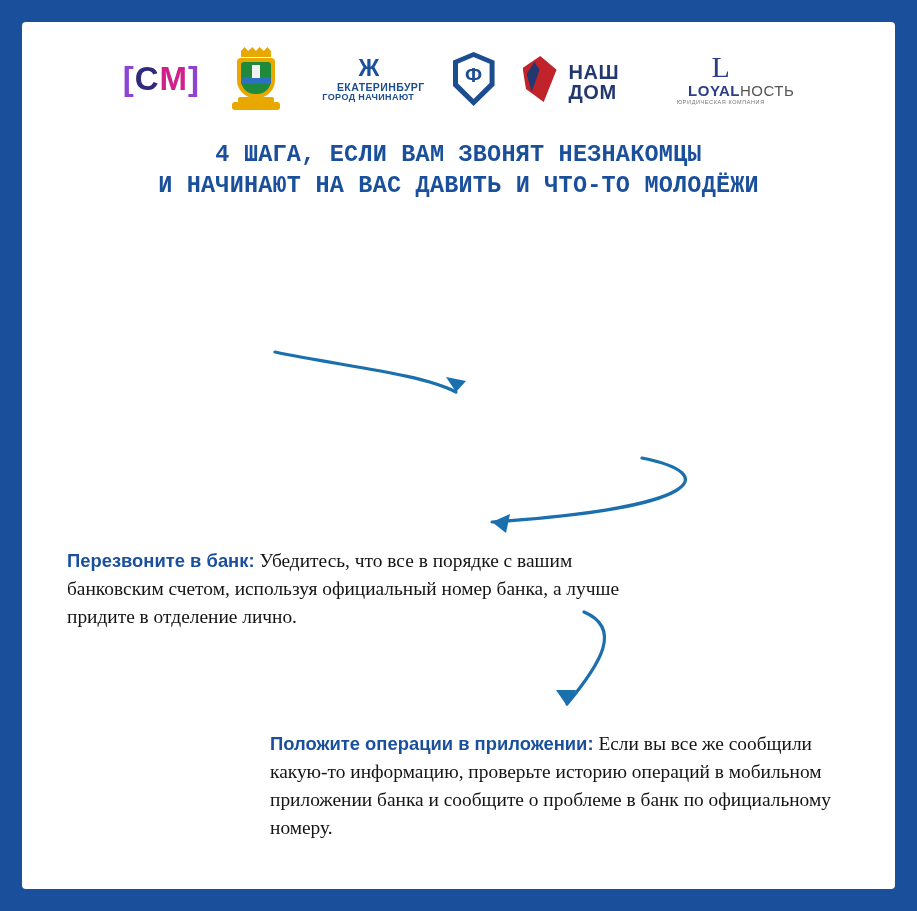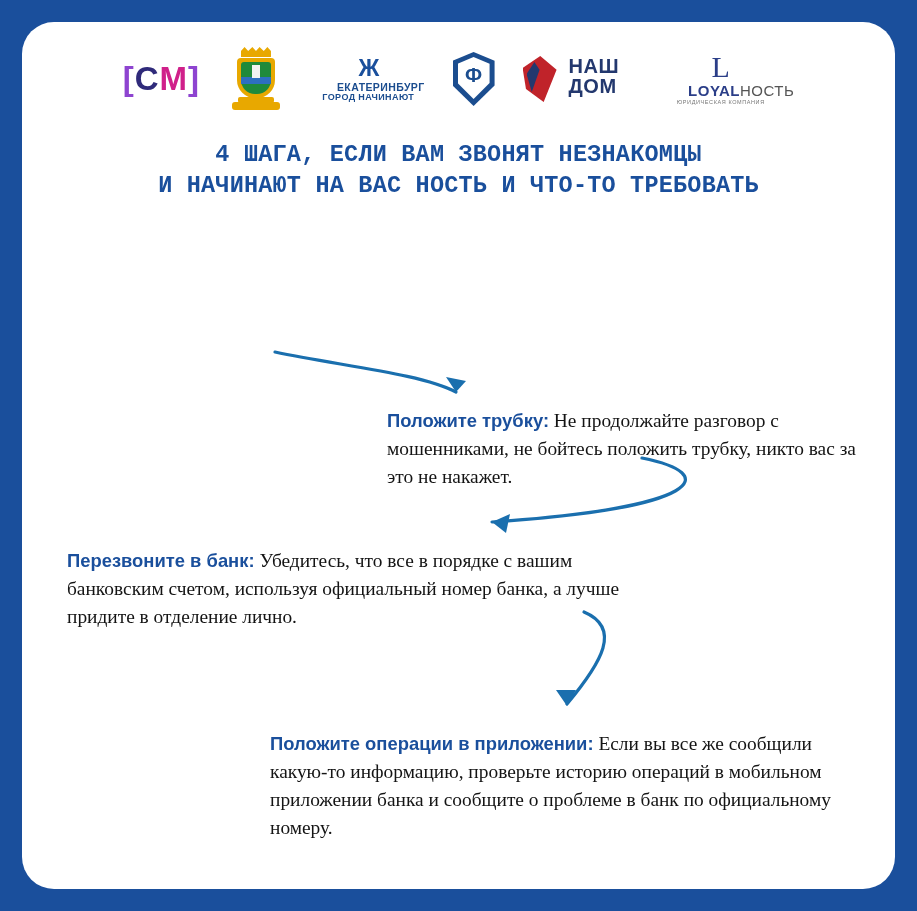--- a/index.html
+++ b/index.html
@@ -10,21 +10,21 @@
   }
   body {
     background: #1a4f9c;
     overflow: hidden;
   }
   .poster {
     position: absolute;
     left: 22px; top: 22px;
     width: 873px; height: 867px;
     background: #ffffff;
-    border-radius: 32px;
+    border-radius: 4px;
   }
 
   
   .logo-strip {
     position: absolute;
     left: 0; top: 18px;
     width: 100%;
     height: 78px;
     display: flex;
     align-items: center;
@@ -105,21 +105,21 @@
     background: #ffffff;
     clip-path: polygon(50% 0,100% 16%,100% 62%,50% 100%,0 62%,0 16%);
   }
   .badge-shield .glyph {
     position: absolute; left: 0; right: 0; top: 12px;
     text-align: center;
     font-size: 20px; font-weight: bold; color: #1b4d8f;
   }
 
   
-  .logo-nd { display: flex; align-items: flex-start; gap: 12px; }
+  .logo-nd { display: flex; align-items: flex-end; gap: 12px; }
   .logo-nd .gem {
     width: 34px; height: 46px;
     background: #c0232a;
     clip-path: polygon(52% 0,100% 30%,62% 100%,10% 72%,0 26%);
     position: relative;
   }
   .logo-nd .gem:after {
     content: ""; position: absolute; left: 4px; top: 6px; width: 13px; height: 30px;
     background: #23386e;
     clip-path: polygon(60% 0,100% 26%,40% 100%,0 40%);
@@ -237,38 +237,35 @@
           <b>LOYAL</b><span>НОСТЬ</span>
         </div>
         <div class="lsub">ЮРИДИЧЕСКАЯ КОМПАНИЯ</div>
       </div>
     </div>
 
   </div>
 
   <div class="headline">
     <div>4 ШАГА, ЕСЛИ ВАМ ЗВОНЯТ НЕЗНАКОМЦЫ</div>
-    <div>И НАЧИНАЮТ НА ВАС НОСТЬ И ЧТО-ТО ТРЕБОВАТЬ</div>
+    <div>И НАЧИНАЮТ НА ВАС ДАВИТЬ И ЧТО-ТО МОЛОДЁЖИ</div>
   </div>
 
   <svg class="arrows" width="873" height="867" viewBox="0 0 873 867">
     <g fill="none" stroke="#1a6fae" stroke-width="3.2" stroke-linecap="round">
       <path d="M253 330 C 320 344, 400 352, 434 370"></path>
       <path d="M620 436 C 700 452, 680 486, 470 500"></path>
       <path d="M562 590 C 600 606, 580 640, 545 682"></path>
     </g>
     <polygon points="434,370 424,355 444,359" fill="#1a6fae"></polygon>
     <polygon points="470,500 488,492 484,511" fill="#1a6fae"></polygon>
     <polygon points="545,684 534,668 554,668" fill="#1a6fae"></polygon>
   </svg>
 
 
-  <div class="step" id="step-2">
-    <b>Положите трубку:</b><span> Не продолжайте разговор с мошенниками, не бойтесь положить трубку, никто вас за это не накажет.</span>
-  </div>
 
   <div class="step" id="step-3">
     <b>Перезвоните в банк:</b><span> Убедитесь, что все в порядке с вашим банковским счетом, используя официальный номер банка, а лучше придите в отделение лично.</span>
   </div>
 
   <div class="step" id="step-4">
     <b>Положите операции в приложении:</b><span> Если вы все же сообщили какую-то информацию, проверьте историю операций в мобильном приложении банка и сообщите о проблеме в банк по официальному номеру.</span>
   </div>
 
 </div>

